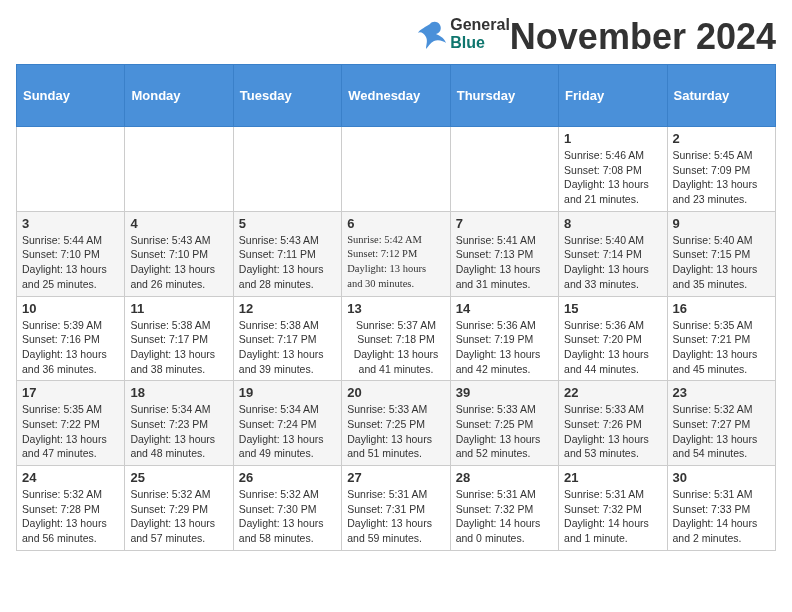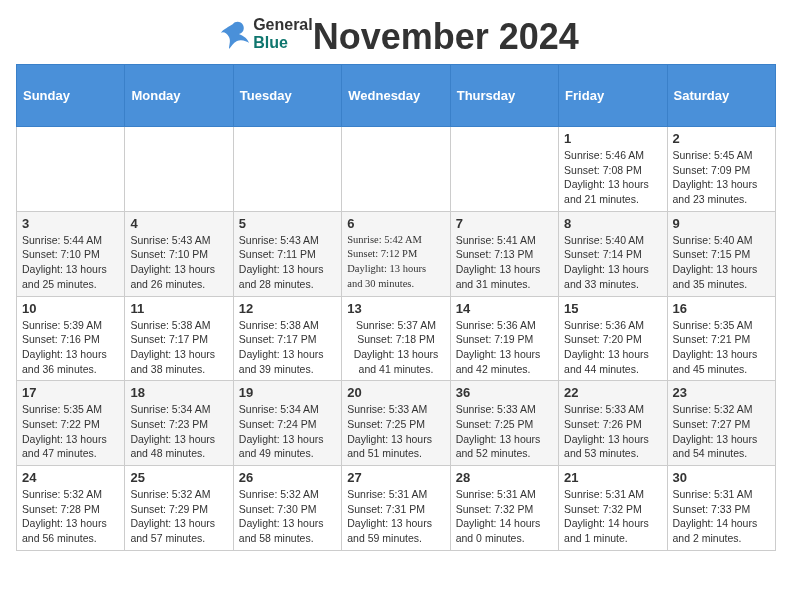--- a/index.html
+++ b/index.html
@@ -6,21 +6,21 @@
     body {
       font-family: Arial, sans-serif;
       background: #fff;
       width: 792px;
       min-height: 612px;
       padding: 16px;
     }
     .header-area {
       display: flex;
       align-items: flex-start;
-      justify-content: center;
+      justify-content: flex-end;
       margin-bottom: 4px;
     }
     .logo {
       display: flex;
       align-items: center;
       gap: 4px;
     }
     .logo-bird {
       width: 36px;
       height: 30px;
@@ -260,21 +260,21 @@
 and 49 minutes.</div>
         </td>
         <td>
           <span class="day-number">20</span>
           <div class="day-info" style="white-space: pre-line;">Sunrise: 5:33 AM
 Sunset: 7:25 PM
 Daylight: 13 hours
 and 51 minutes.</div>
         </td>
         <td>
-          <span class="day-number">36</span>
+          <span class="day-number">39</span>
           <div class="day-info" style="white-space: pre-line;">Sunrise: 5:33 AM
 Sunset: 7:25 PM
 Daylight: 13 hours
 and 52 minutes.</div>
         </td>
         <td>
           <span class="day-number">22</span>
           <div class="day-info" style="white-space: pre-line;">Sunrise: 5:33 AM
 Sunset: 7:26 PM
 Daylight: 13 hours

